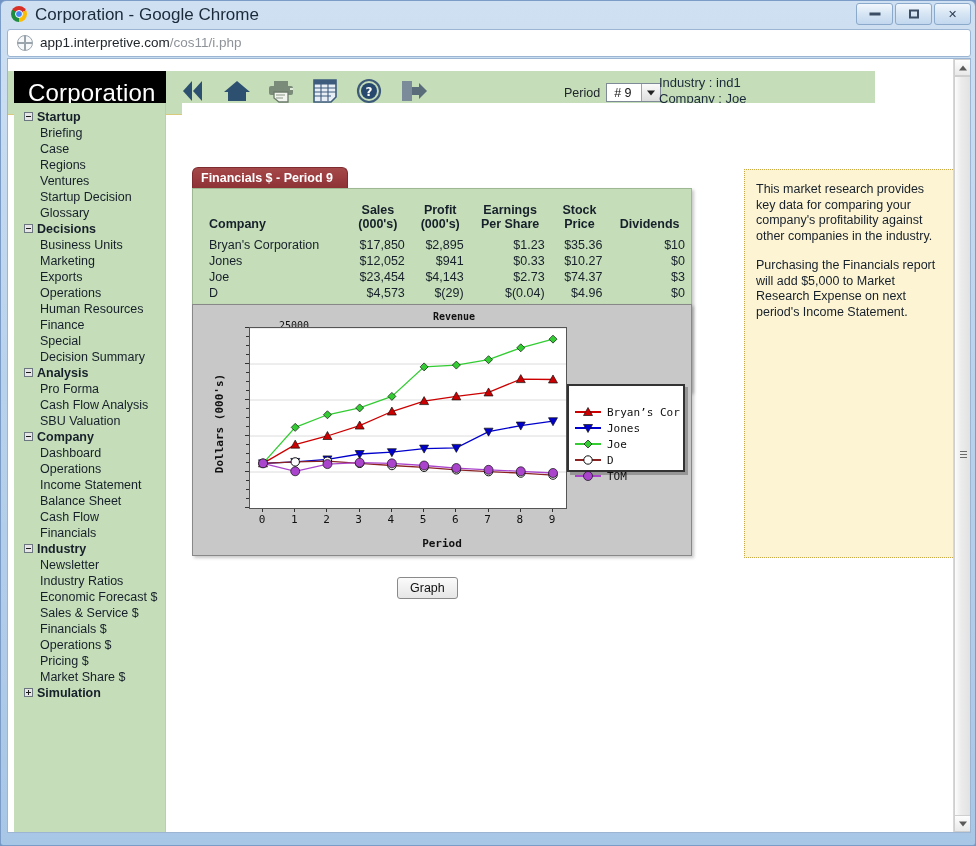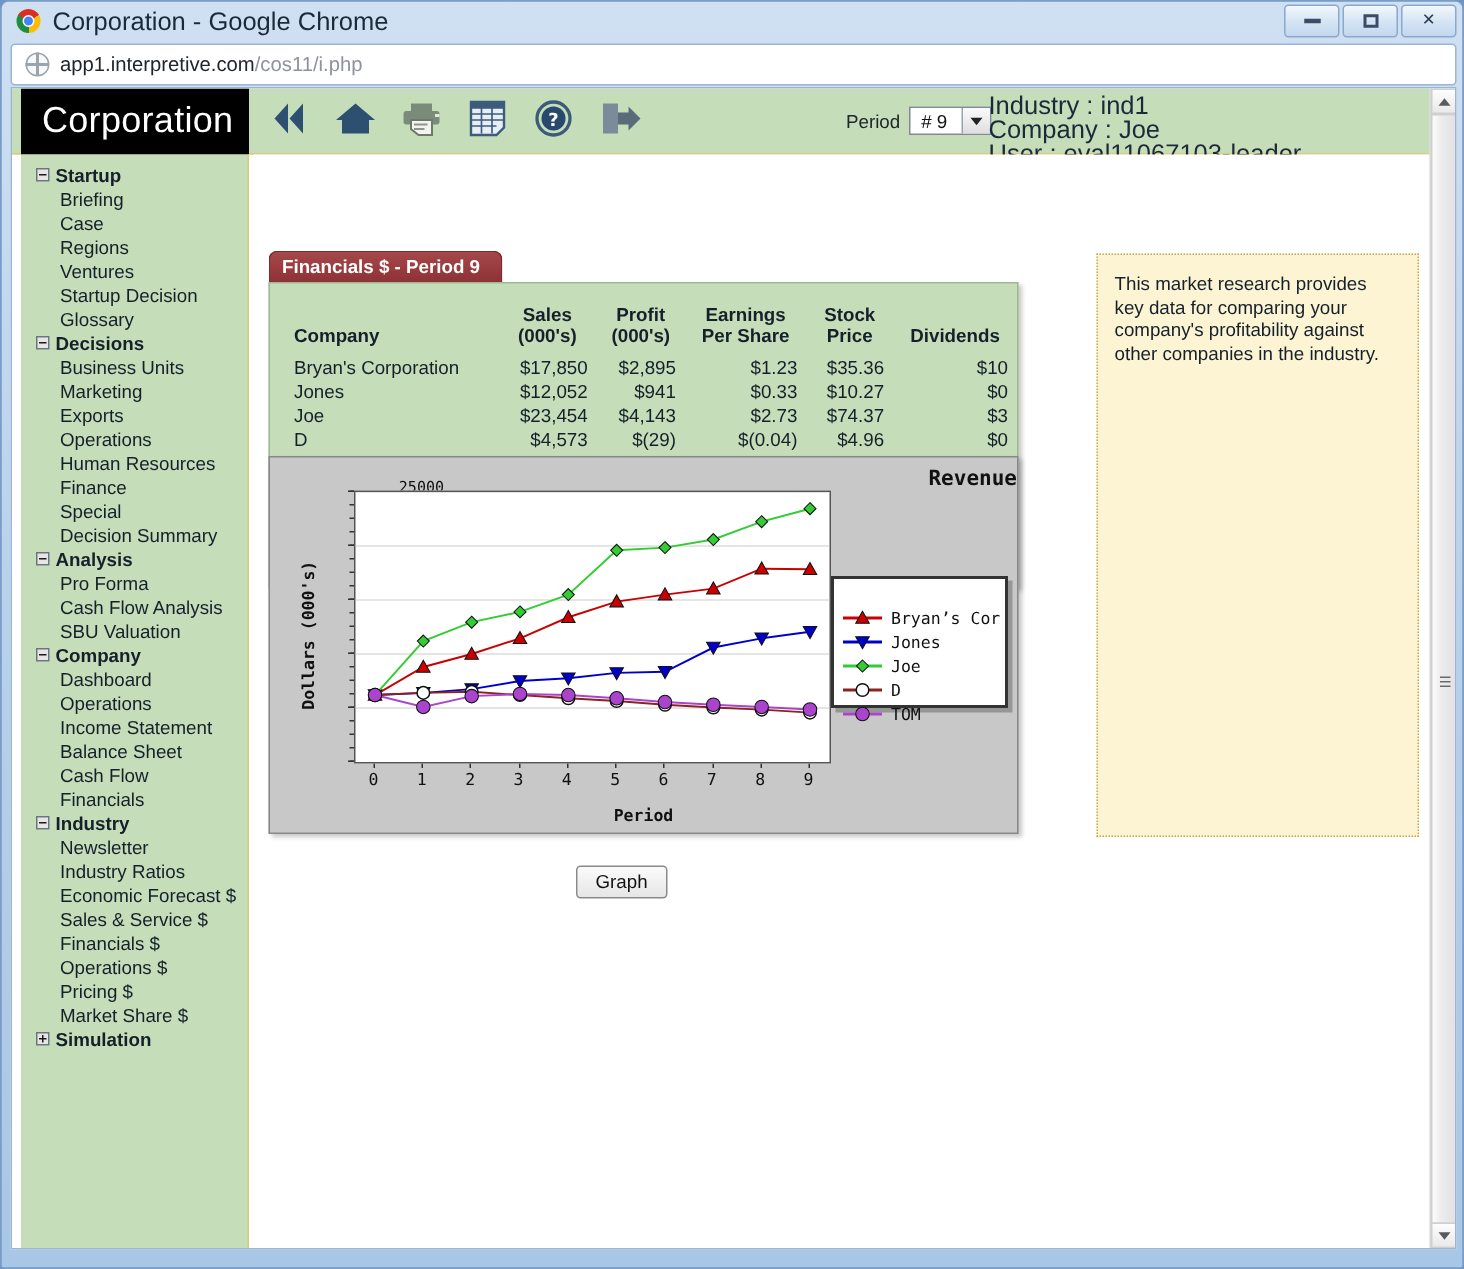--- a/index.html
+++ b/index.html
@@ -76,21 +76,21 @@
   .pagescroll .thumb{
     position:absolute;left:0;top:17px;width:17px;height:740px;
     background:linear-gradient(90deg,#fcfcfc,#ececec 40%,#e2e2e2);
     border:1px solid #cfcfcf;box-sizing:border-box;
   }
   .pagescroll .grip{position:absolute;left:5px;top:374px;width:7px;height:7px;}
   .pagescroll .grip div{height:1px;background:#6a6a6a;margin-bottom:2px;}
 
   
   .apphead{
-    position:absolute;left:0;top:0;width:947px;height:44px;
+    position:absolute;left:0;top:12px;width:867px;height:44px;
     background:#c5ddb8;border-bottom:1px solid #d9c97a;box-sizing:border-box;
   }
   .brand{
     position:absolute;left:6px;top:0;width:152px;height:44px;background:#000;
     color:#fff;font-size:24px;line-height:44px;padding-left:14px;box-sizing:border-box;
     letter-spacing:.2px;
   }
   .toolbar{position:absolute;left:170px;top:4px;height:38px;display:flex;align-items:center;gap:14px;}
   .tbtn{width:30px;height:32px;position:relative;cursor:pointer;}
   .tbtn svg{display:block;}
@@ -104,21 +104,21 @@
   .period-val{font-size:12.5px;padding:0 9px 0 7px;color:#111;font-family:"Liberation Sans",sans-serif;}
   .period-arrow{
     width:18px;height:17px;border-left:1px solid #9aa4ad;
     background:linear-gradient(180deg,#fbfbfb,#dedede);
     position:relative;
   }
   .period-arrow i{
     position:absolute;left:50%;top:50%;transform:translate(-50%,-50%);
     width:0;height:0;border-left:4px solid transparent;border-right:4px solid transparent;border-top:5px solid #222;
   }
-  .idblock{position:absolute;left:651px;top:4px;font-size:17px;color:#1b2a3a;line-height:16px;}
+  .idblock{position:absolute;left:651px;top:4px;font-size:13px;color:#1b2a3a;line-height:16px;}
   .stock{position:absolute;left:828px;top:6px;width:112px;text-align:center;font-family:"DejaVu Sans Mono",monospace;}
   .stock .lbl{font-size:12px;font-weight:bold;color:#111;letter-spacing:.3px;}
   .stock .val{font-size:14.5px;font-weight:bold;color:#111;margin-top:4px;}
 
   
   .sidebar{
     position:absolute;left:6px;top:44px;width:152px;height:729px;
     background:#c5ddb8;border-right:1px solid #d9c97a;box-sizing:border-box;
     padding-top:6px;
   }
@@ -126,21 +126,21 @@
   .mi.grp{font-weight:bold;padding-left:10px;position:relative;}
   .mi.grp .tog{
     display:inline-block;width:9px;height:9px;border:1px solid #6b7680;background:#e6e6e6;
     box-sizing:border-box;position:relative;margin-right:4px;vertical-align:middle;
     top:-1px;
   }
   .mi.grp .tog:before{content:"";position:absolute;left:1px;top:3px;width:5px;height:1px;background:#1b1b1b;}
   .mi.grp .tog.plus:after{content:"";position:absolute;left:3px;top:1px;width:1px;height:5px;background:#1b1b1b;}
 
   
-  .content{position:absolute;left:161px;top:44px;width:788px;height:533px;background:#fff;}
+  .content{position:absolute;left:174px;top:44px;width:788px;height:533px;background:#fff;}
 
   .panel-tab{
     position:absolute;left:10px;top:64px;height:21px;
     background:linear-gradient(180deg,#a4484a 0%,#9c3d40 48%,#8c3235 100%);
     border:1px solid #7d2b2e;border-bottom:none;border-radius:6px 6px 0 0;
     color:#fff;font-size:12.5px;font-weight:bold;line-height:21px;padding:0 14px 0 8px;
     box-sizing:border-box;z-index:3;
   }
   .card{
     position:absolute;left:10px;top:85px;width:500px;height:204px;
@@ -157,22 +157,22 @@
   table.fin tr.avg td{font-weight:bold;padding-top:16px;}
   table.fin tr.avg td.n{font-weight:normal;}
 
   
   .chartbox{
     position:absolute;left:10px;top:201px;width:500px;height:252px;
     background:#c8c8c8;border:1px solid #888;box-sizing:border-box;
     box-shadow:2px 2px 3px rgba(0,0,0,.22);
   }
   .chart-title{
-    position:absolute;left:0;right:0;top:6px;text-align:right;
-    font-family:"DejaVu Sans Mono",monospace;font-size:14px;font-weight:bold;color:#111;padding-left:24px;
+    position:absolute;left:0;right:0;top:6px;text-align:center;
+    font-family:"DejaVu Sans Mono",monospace;font-size:10px;font-weight:bold;color:#111;padding-left:24px;
   }
   .ylabel{
     position:absolute;left:-34px;top:112px;width:120px;text-align:center;
     transform:rotate(-90deg);
     font-family:"DejaVu Sans Mono",monospace;font-size:11px;font-weight:bold;color:#111;
   }
   .xlabel{
     position:absolute;left:0;right:0;bottom:5px;text-align:center;
     font-family:"DejaVu Sans Mono",monospace;font-size:11px;font-weight:bold;color:#111;
   }
@@ -596,20 +596,21 @@
               </span>
               <span class="lgtxt">TOM</span>
             </div>
           </div>
       </div>
 
       <button class="graphbtn">Graph</button>
 
       <div class="info">
         <p>This market research provides key data for comparing your company's profitability against other companies in the industry.</p>
+        <p>Purchasing the Financials report will add $5,000 to Market Research Expense on next period's Income Statement.</p>
       </div>
     </div>
 
     <div class="pagescroll">
       <div class="arr up">
           <i></i>
         </div>
       <div class="thumb">
         <div class="grip">
             <div></div>

